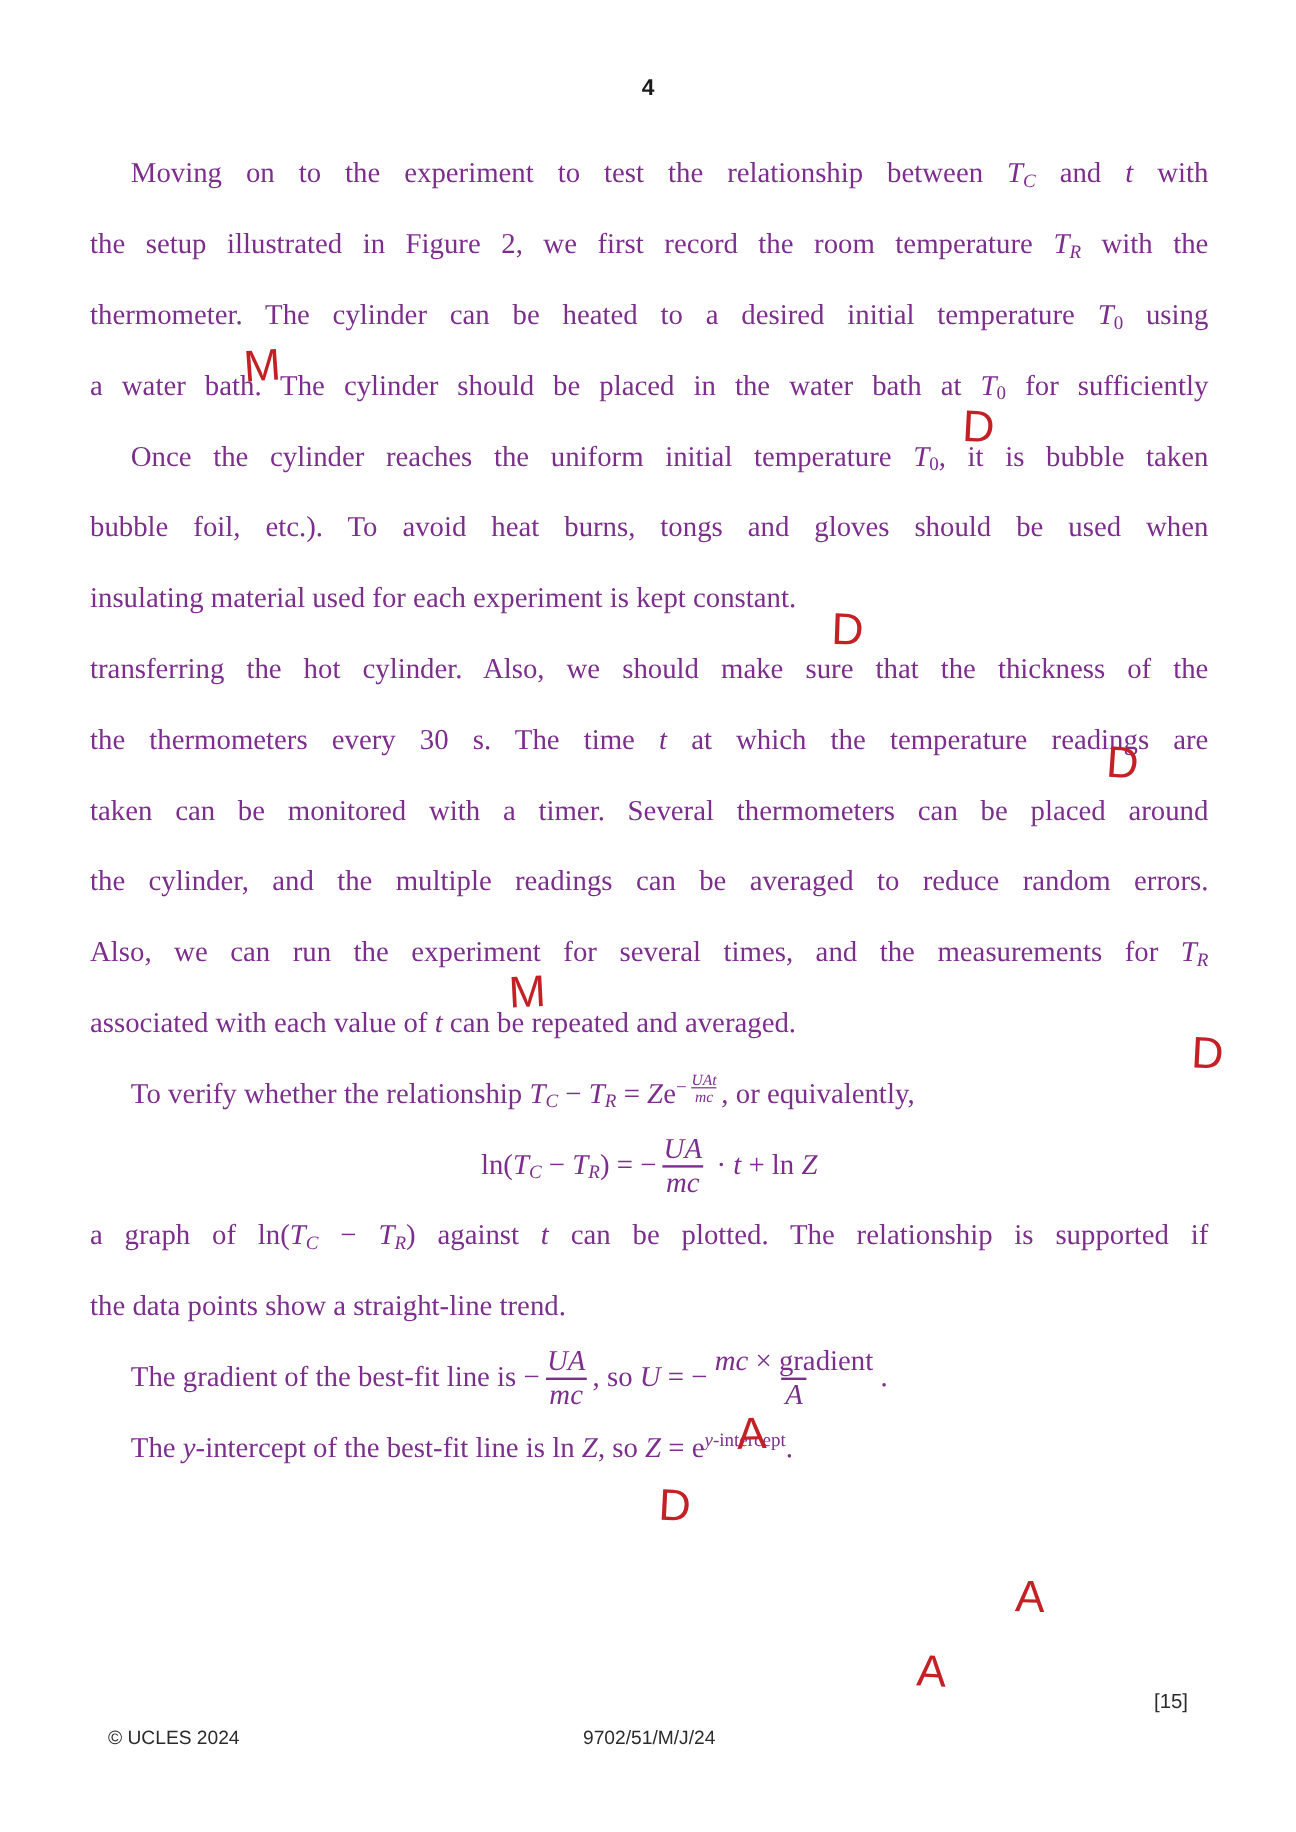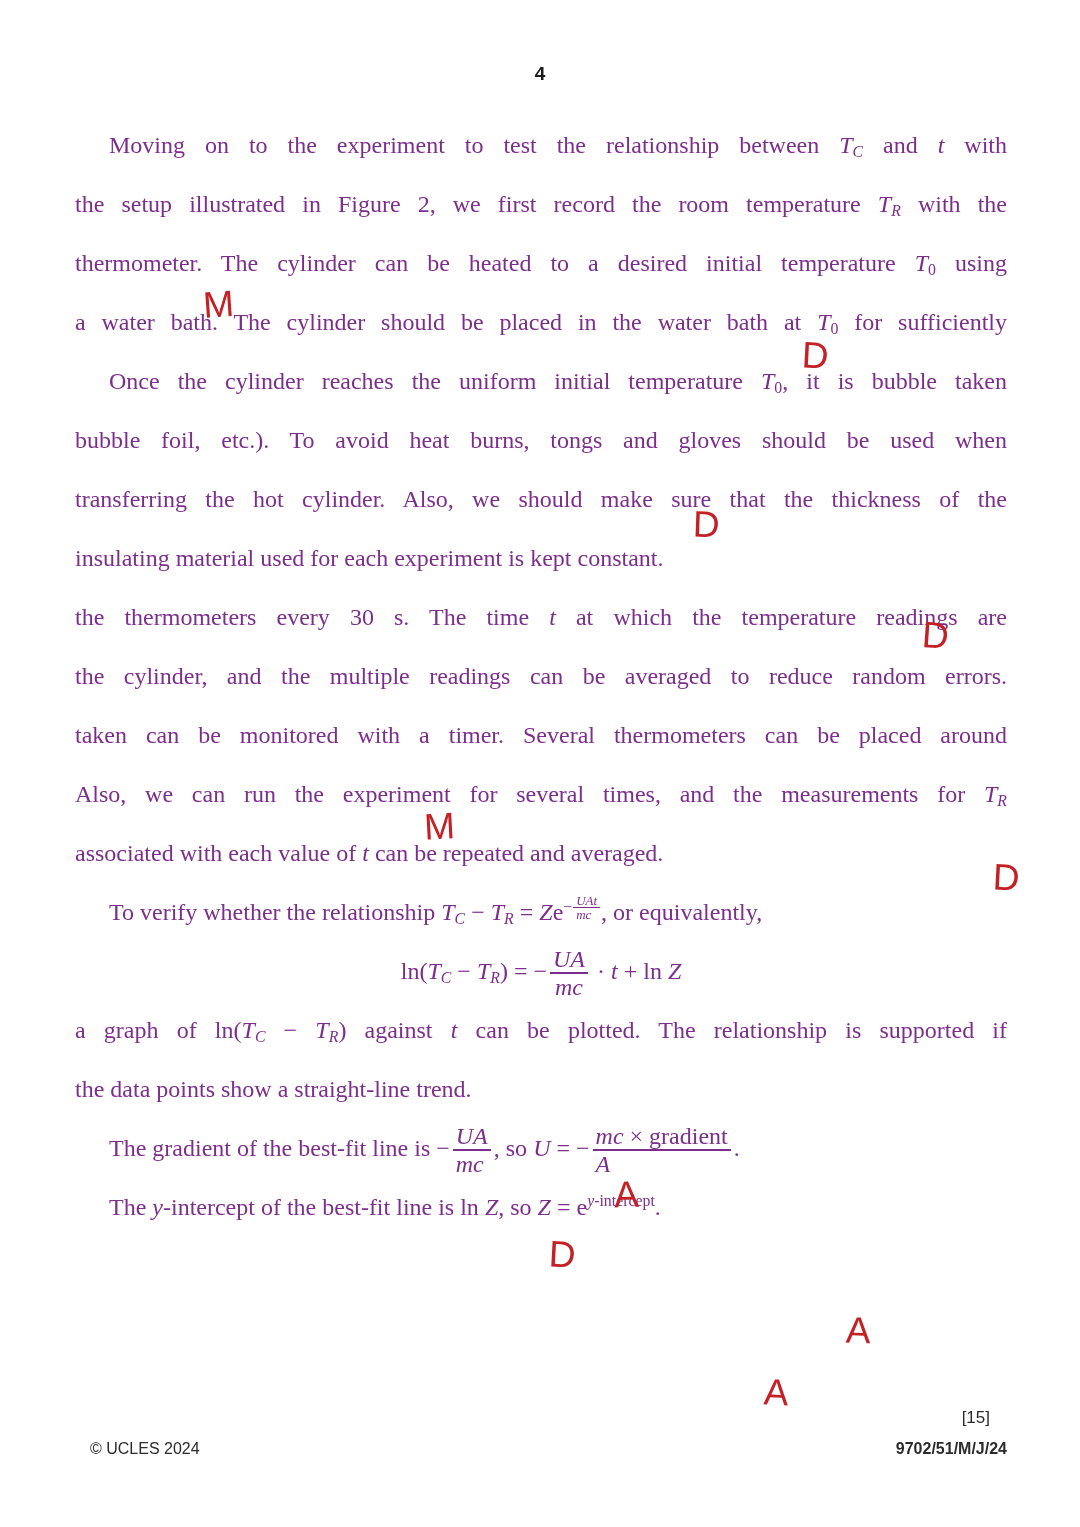--- a/index.html
+++ b/index.html
@@ -22,21 +22,21 @@
   }
   .line.last{text-align-last:left;}
   .line.center{text-align:center;text-align-last:center;}
   .line.indent{padding-left:34px;}
   .r-n{font-style:normal;}
   .r-i{font-style:italic;}
   .r-sub{font-size:0.66em;vertical-align:-0.24em;}
   .r-subi{font-style:italic;font-size:0.66em;vertical-align:-0.24em;}
   .sup{font-size:0.66em;vertical-align:0.55em;display:inline-block;line-height:1;}
   .frac{
-    display:inline-flex;flex-direction:column;
+    display:inline-flex;flex-direction:column;align-items:center;
     vertical-align:middle;line-height:1.12;margin:0 3px;text-align:center;
   }
   .frac .num{padding:0 3px;}
   .frac .den{border-top:2px solid currentColor;padding:0 3px;}
   .sup .frac{font-size:0.82em;line-height:1.05;margin:0 1px;}
   .sup .frac .den{border-top:1px solid currentColor;}
   .annot-layer{position:absolute;left:0;top:0;width:1080px;height:1527px;pointer-events:none;}
   .annot{
     position:absolute;font-family:"Liberation Sans", sans-serif;
     color:var(--annot-color,#c42127);font-size:37px;font-weight:400;line-height:1;
@@ -45,44 +45,44 @@
     position:absolute;right:90px;top:1408px;
     font-family:"Liberation Sans", sans-serif;font-size:17px;
     color:var(--footer-color,#2b2b2b);
   }
   .footer{
     position:absolute;left:75px;top:1440px;width:932px;height:28px;
     font-family:"Liberation Sans", sans-serif;font-size:16px;
     color:var(--footer-color,#2b2b2b);
   }
   .f-left{position:absolute;left:15px;top:0;}
-  .f-center{position:absolute;left:0;width:100%;text-align:right;top:0;font-weight:bold;}
+  .f-center{position:absolute;left:0;width:100%;text-align:center;top:0;}
 </style>
 </head>
 <body>
 
 <div class="page">
   <div class="page-number">4</div>
   <div class="body-text">
       <div>
         <div class="line indent"><span class="r-n">Moving on to the experiment to test the relationship between </span><span class="r-i">T</span><span class="r-subi">C</span><span class="r-n"> and </span><span class="r-i">t</span><span class="r-n"> with</span></div>
         <div class="line"><span class="r-n">the setup illustrated in Figure 2, we first record the room temperature </span><span class="r-i">T</span><span class="r-subi">R</span><span class="r-n"> with the</span></div>
         <div class="line"><span class="r-n">thermometer.  The cylinder can be heated to a desired initial temperature </span><span class="r-i">T</span><span class="r-sub">0</span><span class="r-n"> using</span></div>
         <div class="line"><span class="r-n">a water bath.  The cylinder should be placed in the water bath at </span><span class="r-i">T</span><span class="r-sub">0</span><span class="r-n"> for sufficiently</span></div>
       </div>
       <div>
         <div class="line indent"><span class="r-n">Once the cylinder reaches the uniform initial temperature </span><span class="r-i">T</span><span class="r-sub">0</span><span class="r-n">, it is bubble taken</span></div>
         <div class="line"><span class="r-n">bubble foil, etc.).  To avoid heat burns, tongs and gloves should be used when</span></div>
+        <div class="line last"><span class="r-n">insulating material used for each experiment is kept constant.</span></div>
         <div class="line"><span class="r-n">transferring the hot cylinder.  Also, we should make sure that the thickness of the</span></div>
-        <div class="line last"><span class="r-n">insulating material used for each experiment is kept constant.</span></div>
       </div>
       <div>
         <div class="line"><span class="r-n">the thermometers every 30 s.  The time </span><span class="r-i">t</span><span class="r-n"> at which the temperature readings are</span></div>
+        <div class="line"><span class="r-n">taken can be monitored with a timer.  Several thermometers can be placed around</span></div>
         <div class="line"><span class="r-n">the cylinder, and the multiple readings can be averaged to reduce random errors.</span></div>
-        <div class="line"><span class="r-n">taken can be monitored with a timer.  Several thermometers can be placed around</span></div>
         <div class="line"><span class="r-n">Also, we can run the experiment for several times, and the measurements for </span><span class="r-i">T</span><span class="r-subi">R</span></div>
         <div class="line last"><span class="r-n">associated with each value of </span><span class="r-i">t</span><span class="r-n"> can be repeated and averaged.</span></div>
       </div>
       <div>
         <div class="line last indent"><span class="r-n">To verify whether the relationship </span><span class="r-i">T</span><span class="r-subi">C</span><span class="r-n"> − </span><span class="r-i">T</span><span class="r-subi">R</span><span class="r-n"> = </span><span class="r-i">Z</span><span class="r-n">e</span><span class="sup"><span class="r-n">−</span><span class="frac">
               <span class="num"><span class="r-i">UAt</span></span>
               <span class="den"><span class="r-i">mc</span></span>
             </span></span><span class="r-n">, or equivalently,</span></div>
         <div class="line center"><span class="r-n">ln(</span><span class="r-i">T</span><span class="r-subi">C</span><span class="r-n"> − </span><span class="r-i">T</span><span class="r-subi">R</span><span class="r-n">) = −</span><span class="frac">
             <span class="num"><span class="r-i">UA</span></span>

